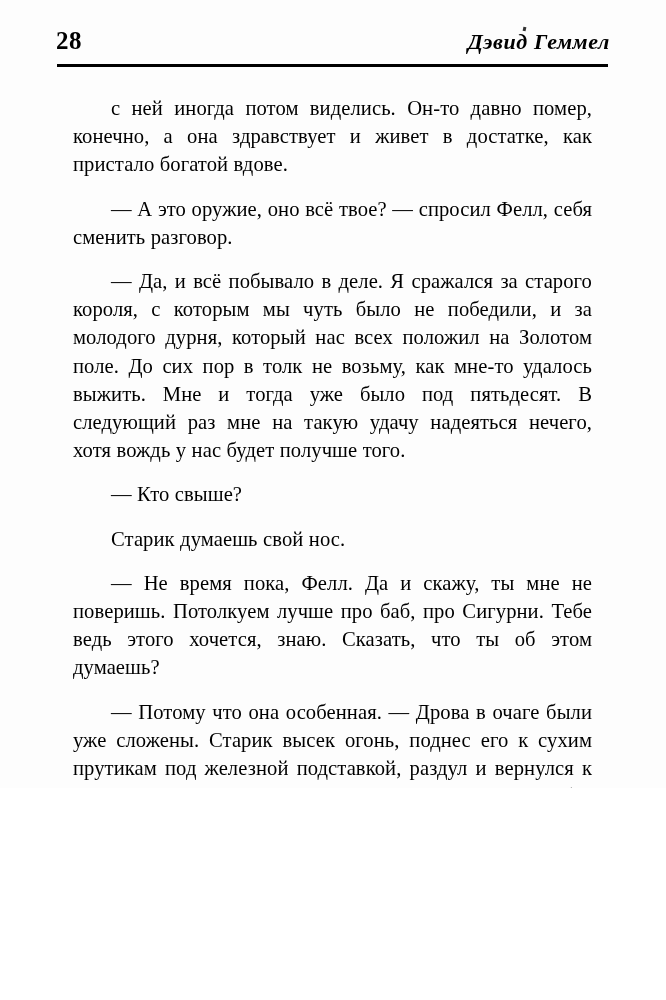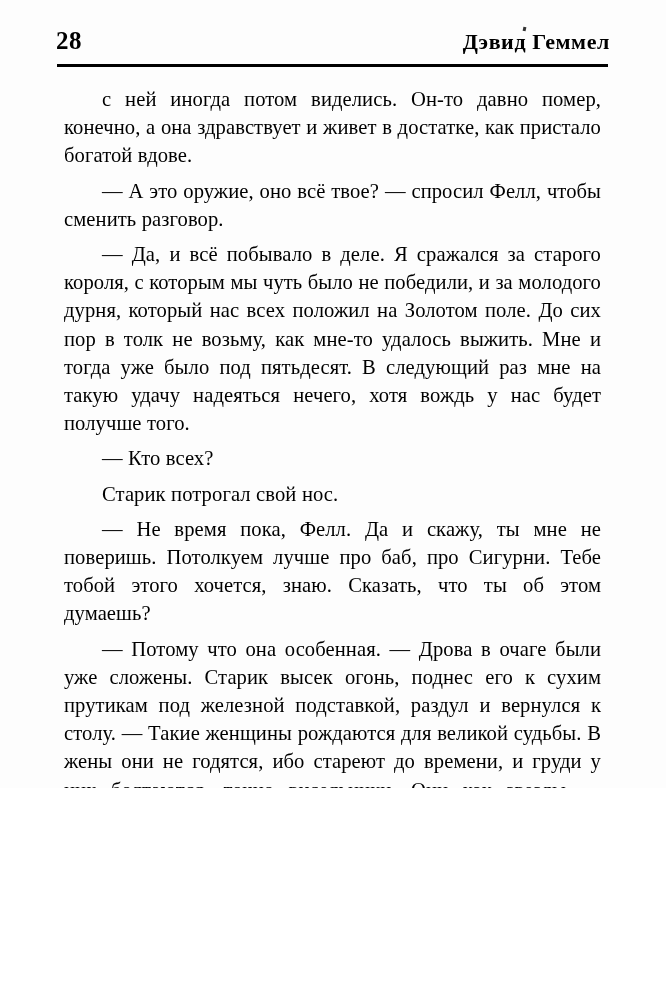--- a/index.html
+++ b/index.html
@@ -34,20 +34,21 @@
   .folio {
     font-size: 25px;
     font-weight: bold;
     letter-spacing: 0.5px;
     line-height: 1;
   }
 
   .author {
     font-size: 22px;
     font-weight: bold;
+    font-style: italic;
     letter-spacing: 0.6px;
     line-height: 1;
   }
 
   .head-rule {
     position: absolute;
     left: 57px;
     width: 551px;
     top: 64px;
     height: 3px;
@@ -73,21 +74,21 @@
     width: 551px;
     font-size: 20.6px;
     line-height: 28.2px;
     text-align: justify;
     text-justify: inter-word;
     word-spacing: 0.2px;
     letter-spacing: 0.08px;
   }
 
   .textblock p {
-    margin: 7px;
+    margin: 16px;
     text-indent: 38px;
     hyphens: manual;
   }
 
   .textblock p.flush {
     text-indent: 38px;
   }
 
   
   .textblock p:last-child {
@@ -103,21 +104,21 @@
     <div class="folio">28</div>
     <div class="author">Дэвид Геммел</div>
   </div>
 
   <div class="speck"></div>
 
   <div class="head-rule"></div>
 
   <div class="textblock" id="textblock">
       <p class="flush">с ней иногда потом виделись. Он-то давно помер, конечно, а она здравствует и живет в достатке, как пристало богатой вдове.</p>
-      <p class="flush">— А это оружие, оно всё твое? — спросил Фелл, чтобы сменить разговор.</p>
+      <p class="flush">— А это оружие, оно всё твое? — спросил Фелл, себя сменить разговор.</p>
       <p class="flush">— Да, и всё побывало в деле. Я сражался за старого короля, с которым мы чуть было не победили, и за молодого дурня, который нас всех положил на Золотом поле. До сих пор в толк не возьму, как мне-то удалось выжить. Мне и тогда уже было под пятьдесят. В следующий раз мне на такую удачу надеяться нечего, хотя вождь у нас будет получше того.</p>
-      <p class="flush">— Кто всех?</p>
-      <p class="flush">Старик потрогал свой нос.</p>
-      <p class="flush">— Не время пока, Фелл. Да и скажу, ты мне не поверишь. Потолкуем лучше про баб, про Сигурни. Тебе тобой этого хочется, знаю. Сказать, что ты об этом думаешь?</p>
+      <p class="flush">— Кто свыше?</p>
+      <p class="flush">Старик думаешь свой нос.</p>
+      <p class="flush">— Не время пока, Фелл. Да и скажу, ты мне не поверишь. Потолкуем лучше про баб, про Сигурни. Тебе ведь этого хочется, знаю. Сказать, что ты об этом думаешь?</p>
       <p class="flush">— Потому что она особенная. — Дрова в очаге были уже сложены. Старик высек огонь, поднес его к сухим прутикам под железной подставкой, раздул и вернулся к столу. — Такие женщины рождаются для великой судьбы. В жены они не годятся, ибо стареют до времени, и груди у них болтаются, точно висельники. Они как звезды — другие женщины против них только свечки. Понимаешь? Она оказывала тебе честь тем, что спала с тобой. Ее удел — вечность. Понимаешь, что это значит?</p>
     </div>
 
 </div>
 
 </body></html>

